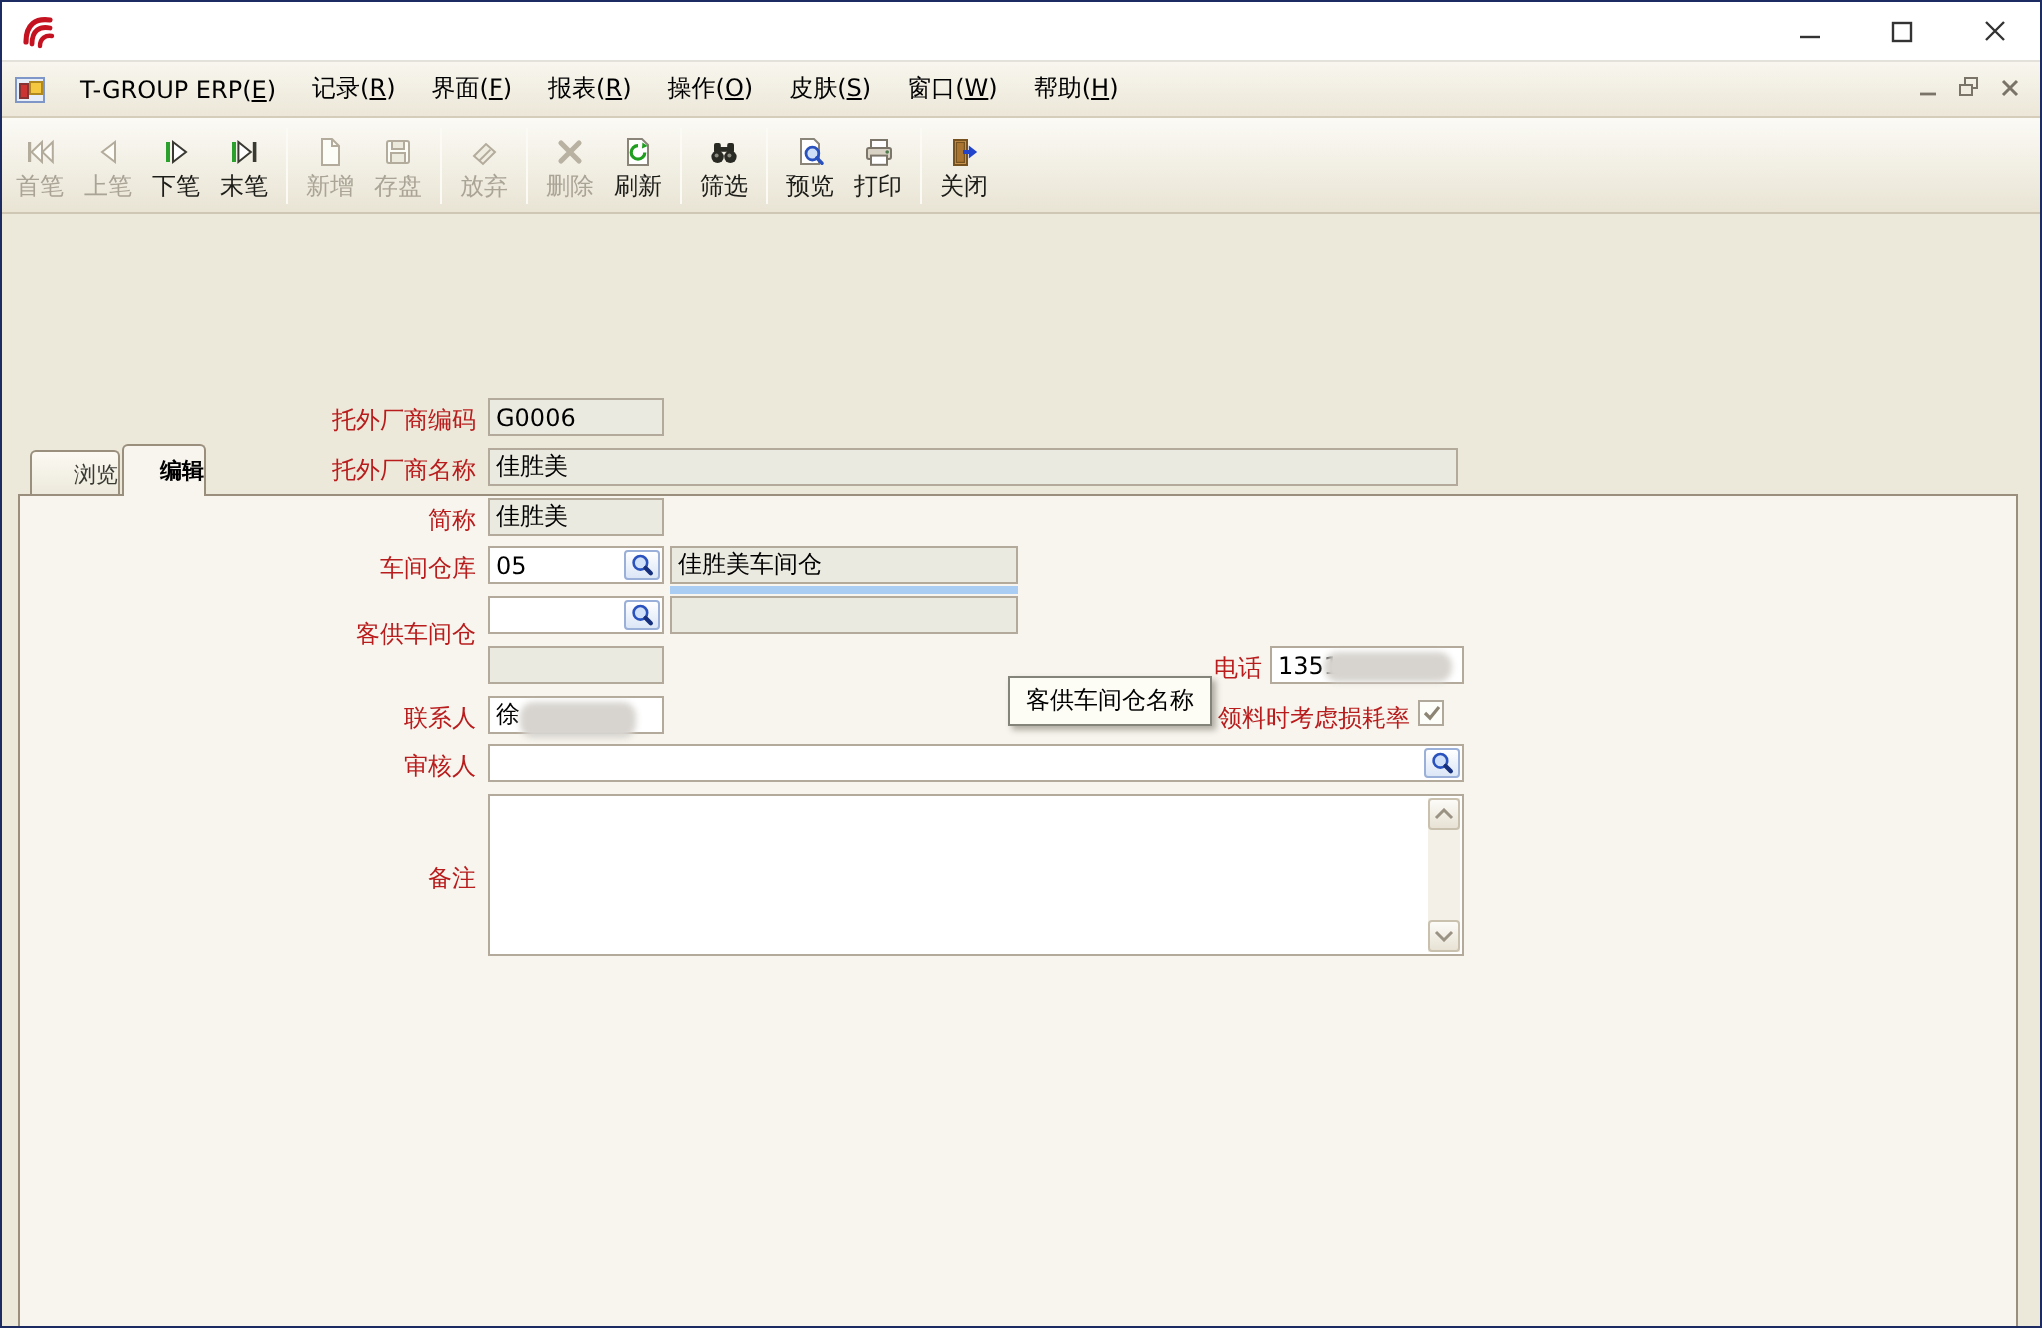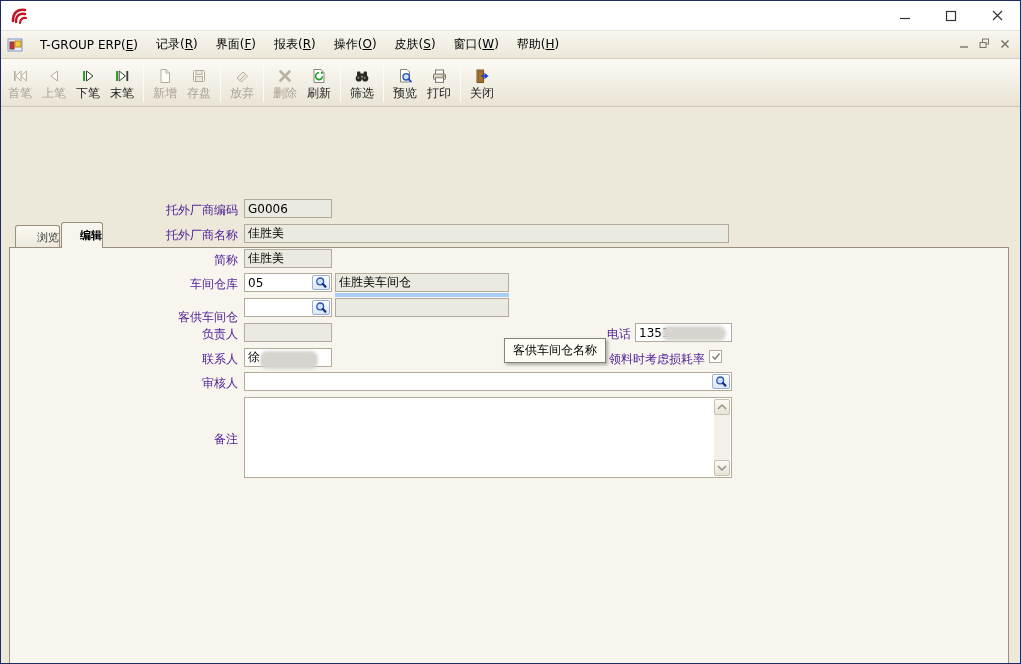--- a/index.html
+++ b/index.html
@@ -31,21 +31,21 @@
   .tb-sep { width:1px; height:38px; background:#c6bca8; border-right:1px solid #fbfaf4; margin:0 4px; }
 
   
   #content { position:absolute; left:0; top:106px; width:100%; height:557px; background:#ece8da; }
   .tab { position:absolute; border:1px solid #9a8e7d; border-bottom:none; border-radius:3px 3px 0 0; display:flex; align-items:center; justify-content:flex-end; font-size:11px; }
   #tab-browse { left:14px; top:118px; width:45px; height:23px; background:linear-gradient(#fbf9f2,#ece8da); color:#3a3a34; z-index:1; }
   #tab-edit { left:60px; top:115px; width:42px; height:26px; background:#f7f5ee; font-weight:bold; z-index:3; }
   #panel { position:absolute; left:8px; top:140px; width:1000px; height:510px; background:#f7f5ee; border:1px solid #9a8e7d; z-index:2; }
 
   
-  .flabel { position:absolute; width:237px; text-align:right; font-size:12px; color:#4c1d95; white-space:nowrap; z-index:4; }
+  .flabel { position:absolute; width:237px; text-align:right; font-size:12px; color:#b91c1c; white-space:nowrap; z-index:4; }
   .field, .fwrap { position:absolute; border:1px solid #b4aa9c; background:#fff; height:19px; z-index:4;text-decoration:underline; }
   .field input { width:100%; height:100%; border:none; background:transparent; font-family:inherit; font-size:12px; padding:0 3px; color:#000; outline:none; }
   .field.disabled { background:#ebeae0; }
   .lookup-btn { position:absolute; top:1px; right:1px; width:18px; height:15px; background:linear-gradient(#ffffff,#dbe6f6); border:1px solid #9ab0d8; border-radius:2px; display:flex; align-items:center; justify-content:center; z-index:5; }
   .focus-strip { position:absolute; height:4px; z-index:4; }
   .field .redact.inline { position:absolute; top:2px; height:15px; }
   .checkbox { position:absolute; width:13px; height:13px; border:1px solid #b0a89a; background:#fdfdf9; display:flex; align-items:center; justify-content:center; z-index:4; }
   .checkbox svg { display:block; }
   #tooltip { position:absolute; left:503px; top:337px; height:25px; padding:4px 8px; background:#fdfdf5; border:1px solid #84847a; box-shadow:2px 2px 3px rgba(90,85,70,.45); font-size:12px; white-space:nowrap; z-index:6; display:flex; align-items:center; }
 
@@ -304,21 +304,20 @@
   <div class="lookup-btn" style="left:311px;top:299px;">
     <svg width="14" height="13" viewBox="0 0 14 13">
         <circle cx="6.2" cy="5.4" r="3.4" fill="#cfe0f8" stroke="#2a52be" stroke-width="1.3"></circle>
         <path d="M8.8,8 L11.4,10.6" stroke="#16307e" stroke-width="2.2" stroke-linecap="round"></path>
       </svg>
   </div>
   <div class="field disabled" style="left:334px;top:297px;width:174px;">
     <input readonly="" value="" style="">
   </div>
 
-  <div class="flabel" style="left:0;top:325px;">负责人</div>
   <div class="field disabled" style="left:243px;top:322px;width:88px;">
     <input readonly="" value="" style="">
   </div>
   <div class="flabel" style="left:393px;width:237px;top:325px;">电话</div>
   <div class="field" style="left:634px;top:322px;width:97px;">
     <input value="1351" style="">
     <span class="redact inline" style="left:26px;width:64px;"></span>
   </div>
 
   <div class="flabel" style="left:0;top:350px;">联系人</div>

